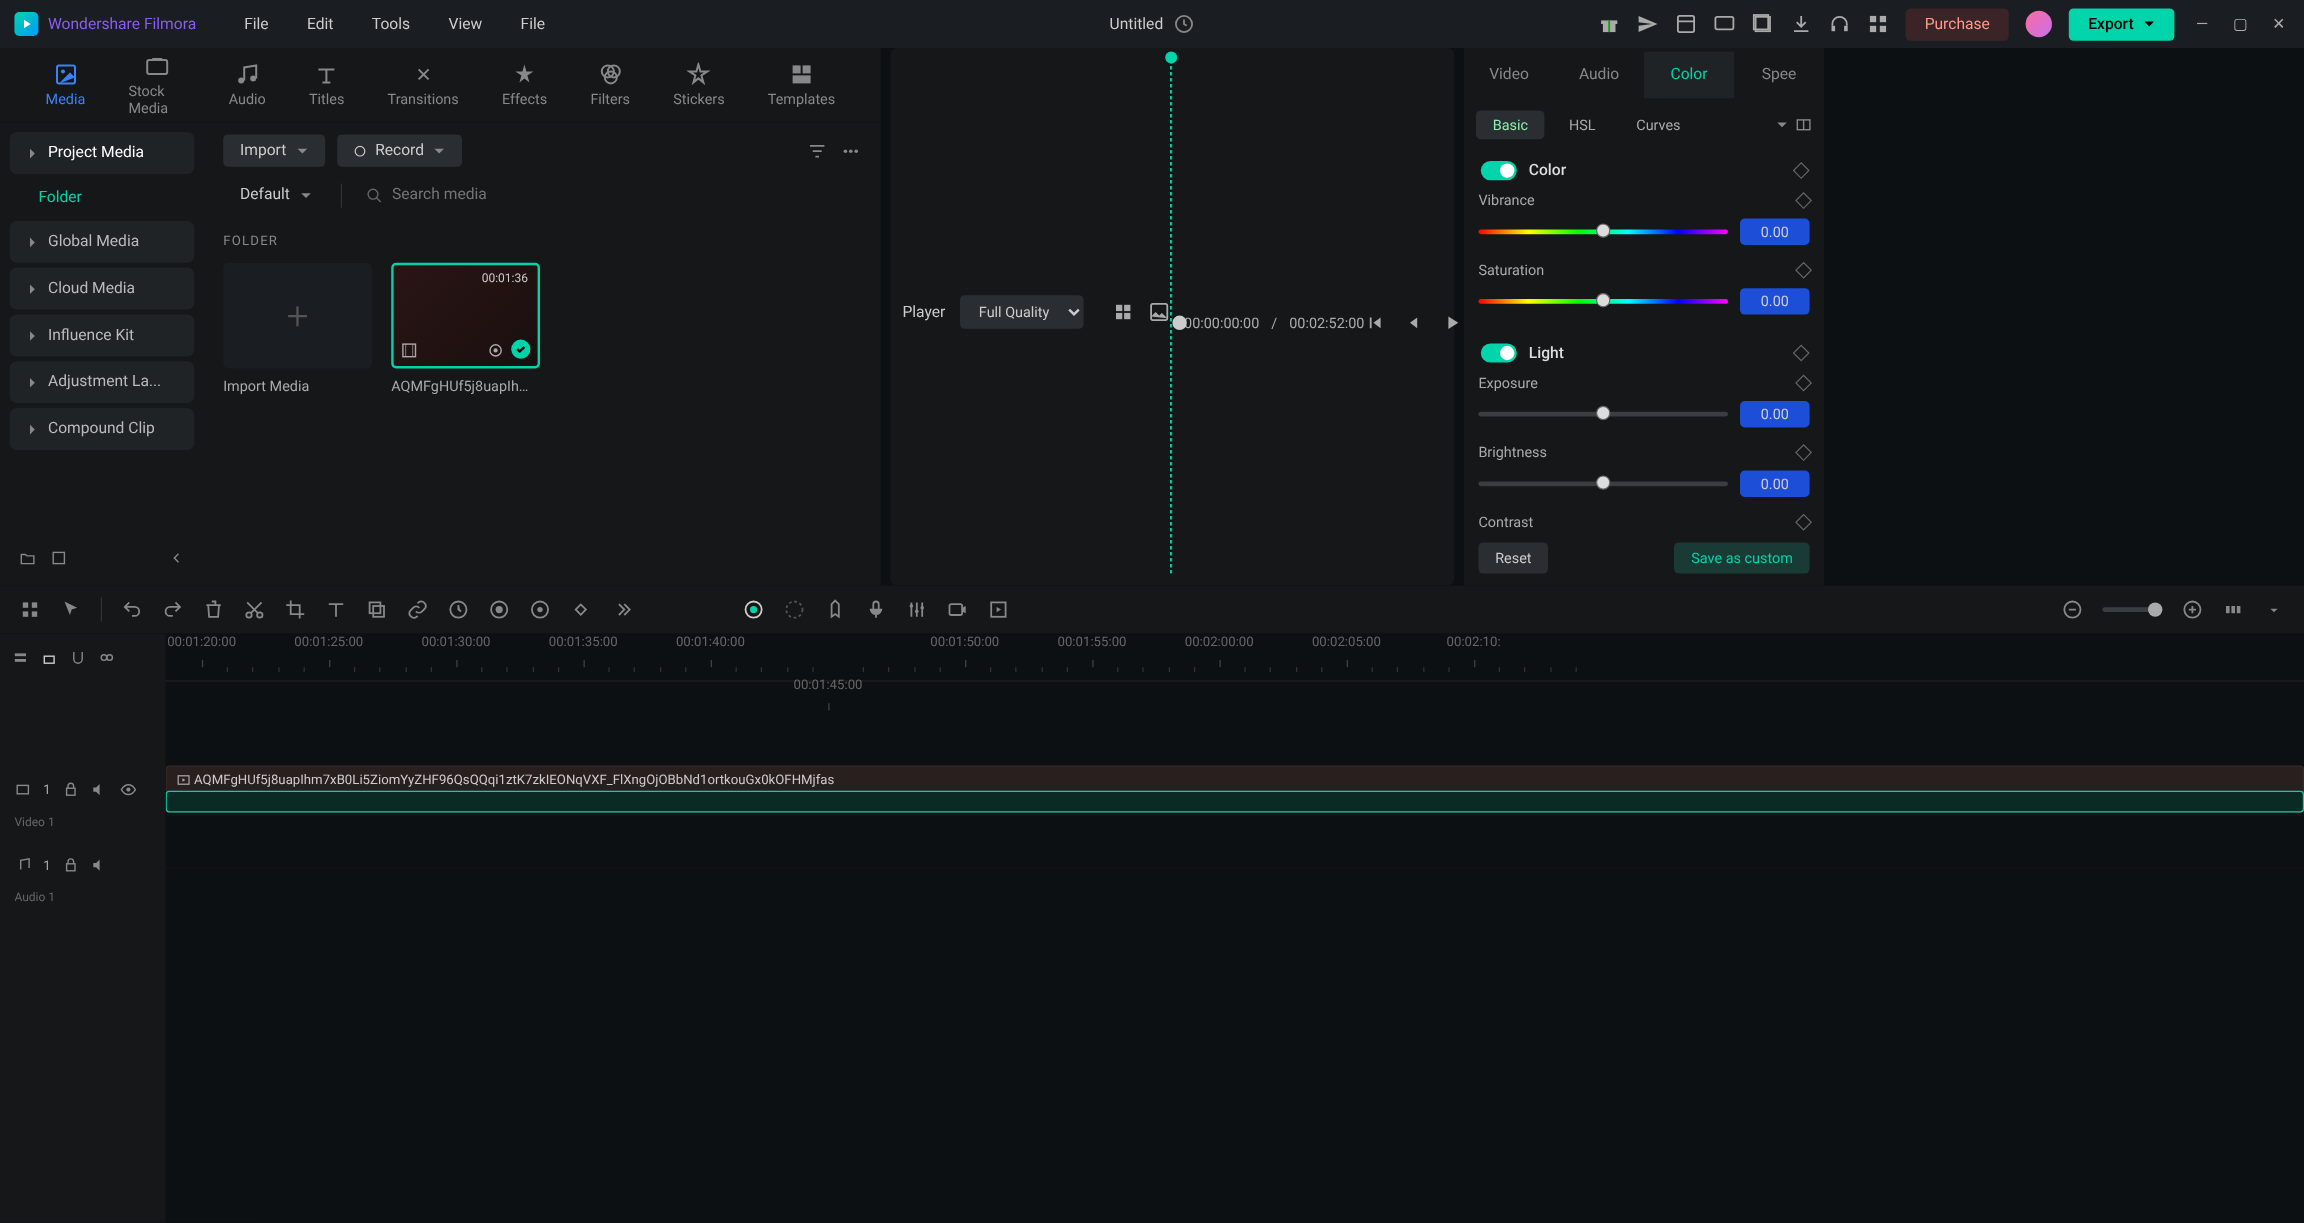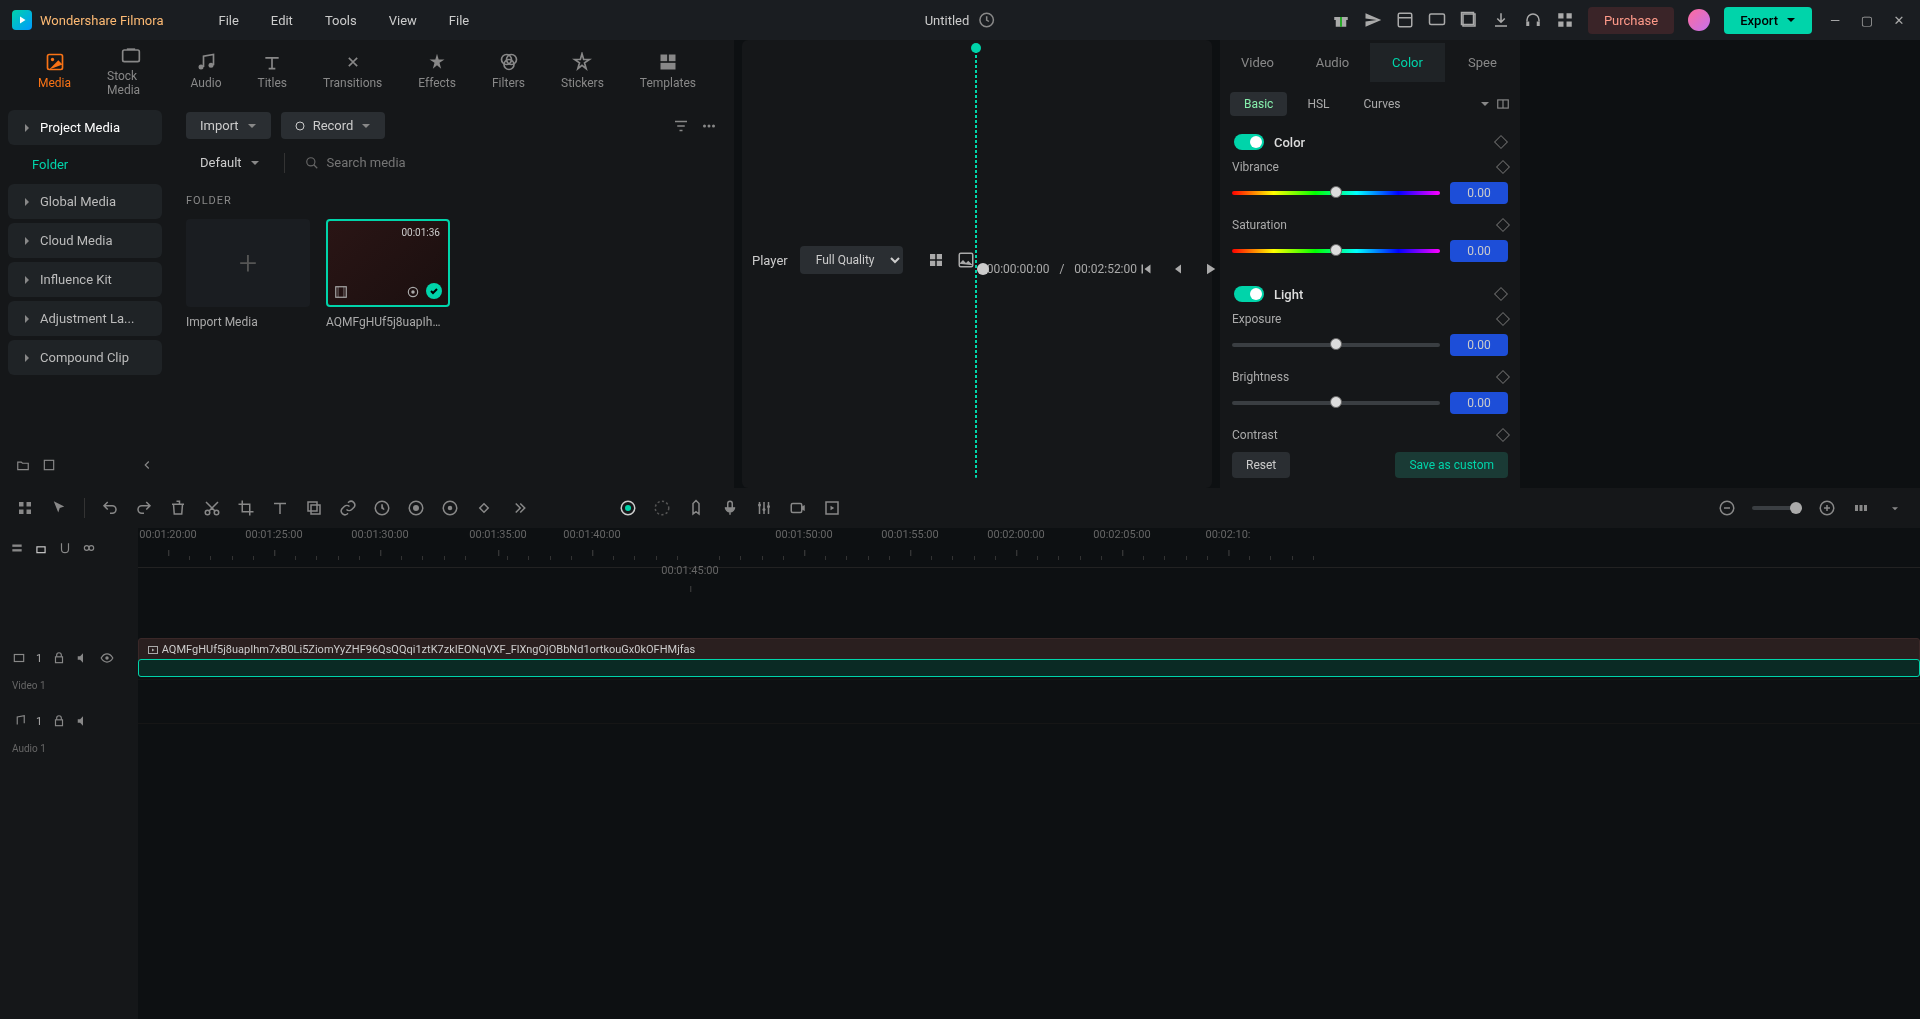--- a/index.html
+++ b/index.html
@@ -1,33 +1,33 @@
 <!DOCTYPE html>
 <html><head>
 <meta charset="utf-8">
 <style>
 *{margin:0;padding:0;box-sizing:border-box;font-family:-apple-system,BlinkMacSystemFont,"Segoe UI",Roboto,sans-serif;user-select:none}
 body{background:#0d1012;color:#ccc;width:1920px;height:1019px;overflow:hidden;font-size:13px}
 .titlebar{height:40px;background:#1a1d21;display:flex;align-items:center;padding:0 12px;gap:8px}
 .logo{width:20px;height:20px;background:linear-gradient(135deg,#00d4aa,#0099ff);border-radius:4px;display:flex;align-items:center;justify-content:center}
 .logo svg{width:12px;height:12px;fill:#fff}
-.app-name{color:#fdba74;font-size:13px;margin-right:35px}
+.app-name{color:#8b5cf6;font-size:13px;margin-right:20px}
 .menu-item{color:#ccc;padding:4px 12px;font-size:13px;cursor:pointer}
 .title-center{position:absolute;left:50%;transform:translateX(-50%);display:flex;align-items:center;gap:8px;color:#ccc}
 .title-right{margin-left:auto;display:flex;align-items:center;gap:14px}
 .ticon{width:18px;height:18px;fill:#aaa;cursor:pointer}
 .purchase-btn{background:#3a2428;color:#ff9a8a;padding:6px 16px;border-radius:4px;font-size:13px;cursor:pointer}
 .export-btn{background:#00d4aa;color:#000;padding:6px 16px;border-radius:4px;font-size:13px;cursor:pointer;display:flex;align-items:center;gap:8px;font-weight:500}
 .avatar{width:22px;height:22px;border-radius:50%;background:linear-gradient(135deg,#ff6b9d,#c471ed)}
 .win-btn{width:18px;height:18px;display:flex;align-items:center;justify-content:center;cursor:pointer;color:#aaa}
 .main-area{display:flex;height:448px}
 .left-panel{width:734px;display:flex;flex-direction:column}
 .asset-tabs{height:62px;display:flex;align-items:center;padding:0 20px;gap:0;background:#151719}
 .asset-tab{display:flex;flex-direction:column;align-items:center;gap:4px;padding:8px 18px;cursor:pointer;color:#888;font-size:12px}
-.asset-tab.active{color:#f97316}
+.asset-tab.active{color:#3b82f6}
 .asset-tab svg{width:20px;height:20px;fill:currentColor}
 .asset-body{flex:1;display:flex;background:#151719}
 .sidebar{width:170px;padding:8px;display:flex;flex-direction:column;gap:4px}
 .side-item{padding:10px 14px;border-radius:6px;background:#1f2326;color:#bbb;font-size:13px;cursor:pointer;display:flex;align-items:center;gap:8px}
 .side-item.active{color:#fff}
 .side-sub{padding:8px 24px;color:#00d4aa;font-size:13px;cursor:pointer}
 .side-footer{margin-top:auto;display:flex;align-items:center;gap:12px;padding:8px}
 .content-area{flex:1;padding:10px 16px;display:flex;flex-direction:column}
 .content-toolbar{display:flex;align-items:center;gap:10px;margin-bottom:10px}
 .tb-btn{background:#2a2e32;padding:6px 14px;border-radius:4px;font-size:13px;color:#ccc;cursor:pointer;display:flex;align-items:center;gap:8px}
@@ -695,21 +695,21 @@
           <div class="tick" style="left: 136px;">00:01:25:00</div>
           <div class="minortick" style="left: 157.2px;"></div>
           <div class="minortick" style="left: 178.4px;"></div>
           <div class="minortick" style="left: 199.6px;"></div>
           <div class="minortick" style="left: 220.8px;"></div>
           <div class="tick" style="left: 242px;">00:01:30:00</div>
           <div class="minortick" style="left: 263.2px;"></div>
           <div class="minortick" style="left: 284.4px;"></div>
           <div class="minortick" style="left: 305.6px;"></div>
           <div class="minortick" style="left: 326.8px;"></div>
-          <div class="tick" style="left: 348px; margin-left: 12px;">00:01:35:00</div>
+          <div class="tick" style="left: 348px;">00:01:35:00</div>
           <div class="minortick" style="left: 369.2px;"></div>
           <div class="minortick" style="left: 390.4px;"></div>
           <div class="minortick" style="left: 411.6px;"></div>
           <div class="minortick" style="left: 432.8px;"></div>
           <div class="tick" style="left: 454px;">00:01:40:00</div>
           <div class="minortick" style="left: 475.2px;"></div>
           <div class="minortick" style="left: 496.4px;"></div>
           <div class="minortick" style="left: 517.6px;"></div>
           <div class="minortick" style="left: 538.8px;"></div>
           <div class="tick" style="left: 552px; margin-top: 36px;">00:01:45:00</div>

